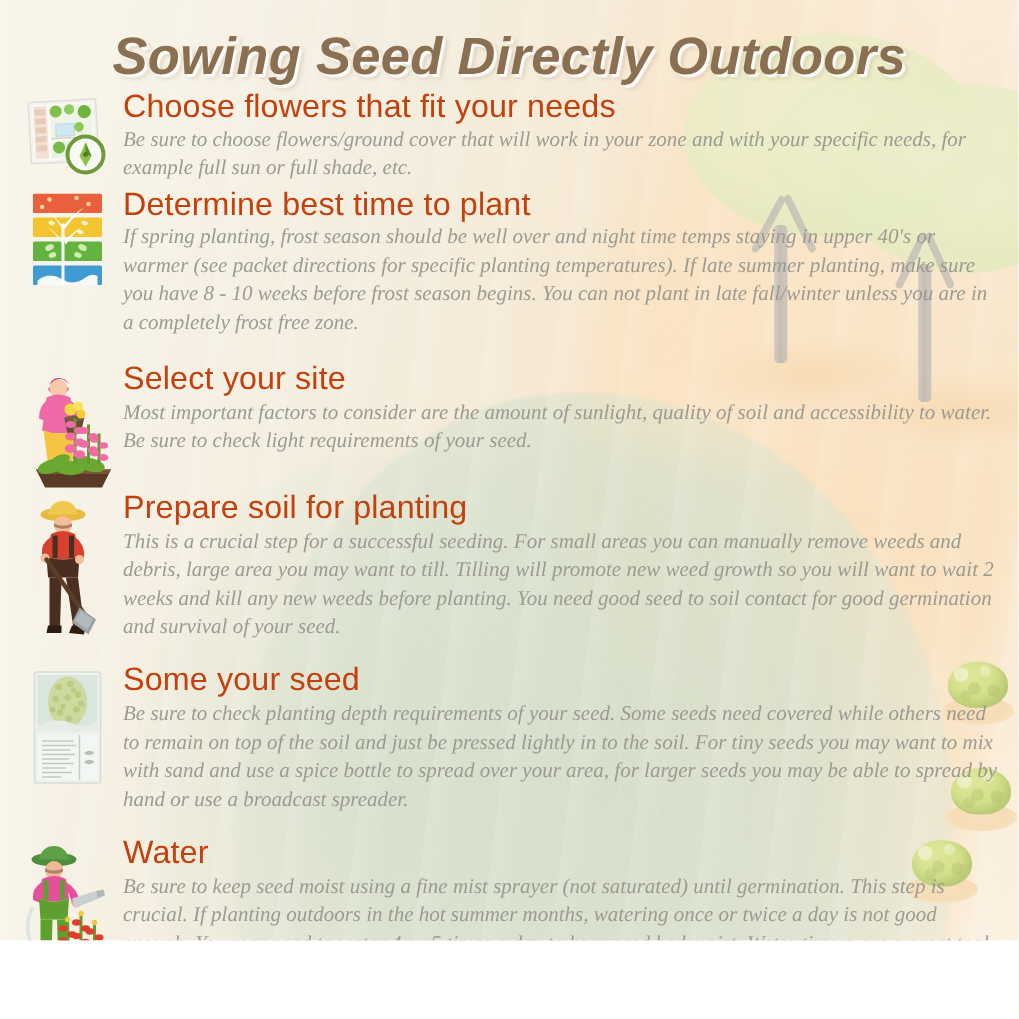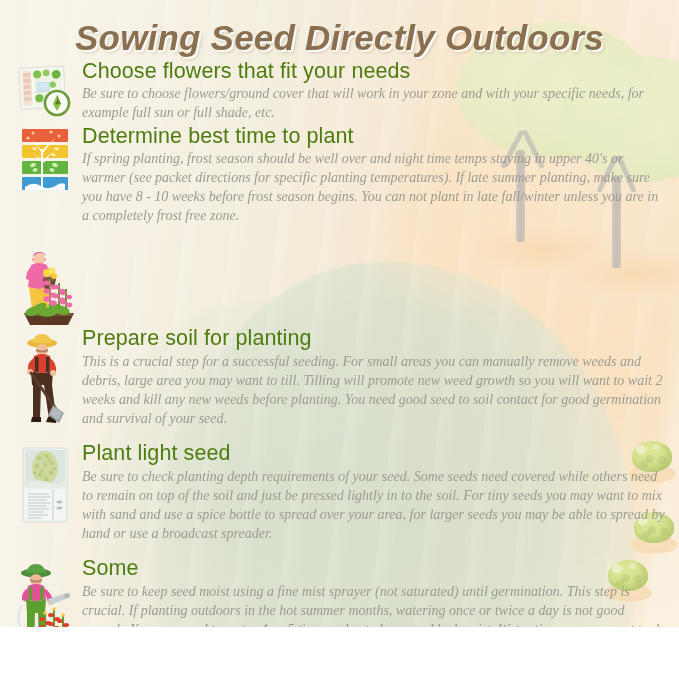--- a/index.html
+++ b/index.html
@@ -166,21 +166,21 @@
   }
   .icon-col{
     width:66px;min-width:66px;
     display:flex;justify-content:center;
     padding-top:4px;
   }
   .text-col{flex:1;padding-left:4px;}
 
   .step-title{
     font-size:21.5px;
-    color:#4d7c0f;
+    color:#c2410c;
     font-weight:400;
     line-height:1.08;
     margin:0 0 1px 0;
     letter-spacing:.1px;
     font-family:"Liberation Sans","DejaVu Sans",sans-serif;
   }
   .step-body{
     font-size:14px;
     font-style:italic;
     color:#9b9b92;
@@ -394,20 +394,24 @@
                   <ellipse cx="46" cy="55" rx="3.4" ry="2.5"></ellipse>
                 <ellipse cx="47" cy="48" rx="3" ry="2.2"></ellipse> 
                   <ellipse cx="53" cy="52" rx="3" ry="2.2"></ellipse>
                 <ellipse cx="47" cy="57" rx="3.2" ry="2.4"></ellipse>
                   <ellipse cx="53" cy="60" rx="3.2" ry="2.4"></ellipse>
               </g>
             </g>
           </svg>
         </div>
       </div>
+      <div class="text-col">
+        <h2 class="step-title">Select your site</h2>
+        <p class="step-body">Most important factors to consider are the amount of sunlight, quality of soil and accessibility to water. Be sure to check light  requirements of your seed.</p>
+      </div>
     </div>
 
     <div class="step s4">
       <div class="icon-col">
         <div class="ico">
           <svg width="56" height="96" viewBox="0 0 56 96">
 
             <ellipse cx="25" cy="12" rx="15" ry="4.6" fill="#e8b93e"></ellipse>
             <path d="M15 12 q2 -9 10 -9 q8 0 10 9 Z" fill="#f0c84e"></path>
 
@@ -479,21 +483,21 @@
             </g>
             <line x1="34" y1="44" x2="34" y2="74" stroke="#c4cec6" stroke-width="1"></line>
             <g fill="#b5c0b7">
               <path d="M37 56 q4 -3 7 0 q-4 3 -7 0 Z"></path>
               <path d="M37 62 q4 -3 7 0 q-4 3 -7 0 Z"></path>
             </g>
           </svg>
         </div>
       </div>
       <div class="text-col">
-        <h2 class="step-title">Plant light seed</h2>
+        <h2 class="step-title">Some your seed</h2>
         <p class="step-body">Be sure to check planting depth requirements of  your seed.  Some seeds need covered while others need to remain on top of the soil and just be pressed lightly in to the  soil. For tiny seeds you may want to mix with sand and use a spice bottle to spread over your area, for larger seeds you may be able to spread by hand or use a broadcast spreader.</p>
       </div>
     </div>
 
     <div class="step s6">
       <div class="icon-col">
         <div class="ico">
           <svg width="62" height="96" viewBox="0 0 62 96">
 
             <ellipse cx="22" cy="12" rx="15" ry="4.6" fill="#4f8c3c"></ellipse>
@@ -550,19 +554,19 @@
               <g fill="#f5c542">
                 <circle cx="31" cy="52" r="1.8"></circle>
                   <circle cx="40" cy="48" r="1.8"></circle>
                   <circle cx="49" cy="54" r="1.8"></circle>
               </g>
             </g>
           </svg>
         </div>
       </div>
       <div class="text-col">
-        <h2 class="step-title">Some</h2>
+        <h2 class="step-title">Water</h2>
         <p class="step-body">Be sure to keep seed moist using a fine mist sprayer (not saturated) until germination. This step is crucial. If planting outdoors in the hot summer months, watering once  or twice a day is not good enough. You may need to water 4 or 5 times a day to keep seed bed moist. Water timers are a great tool for this.</p>
       </div>
     </div>
 
   </div>
 </div>
 
 </body></html>

